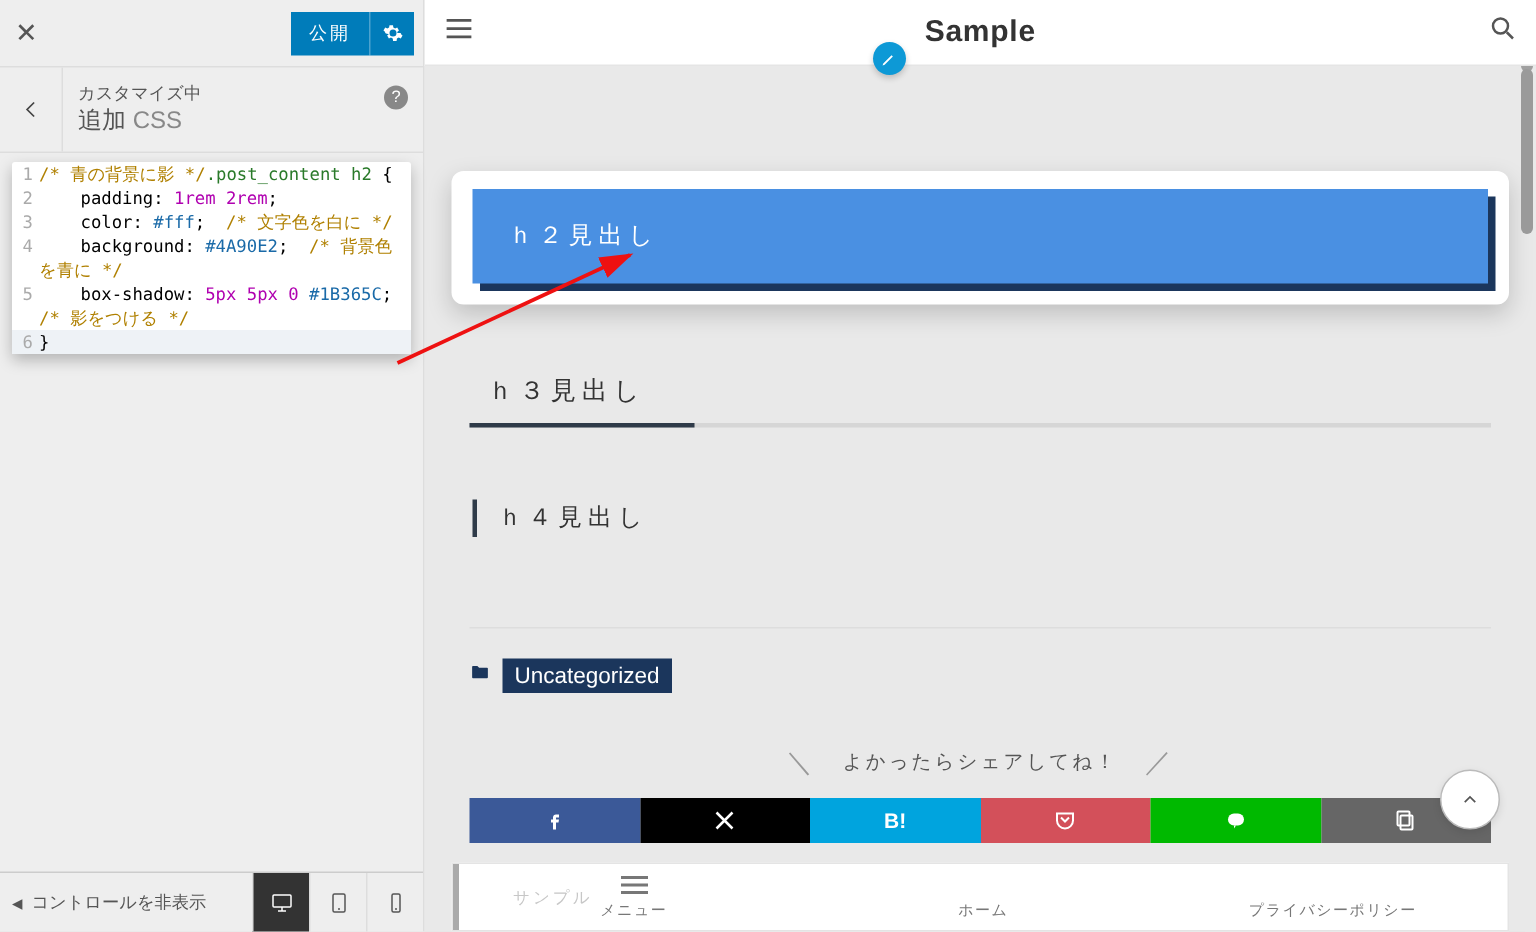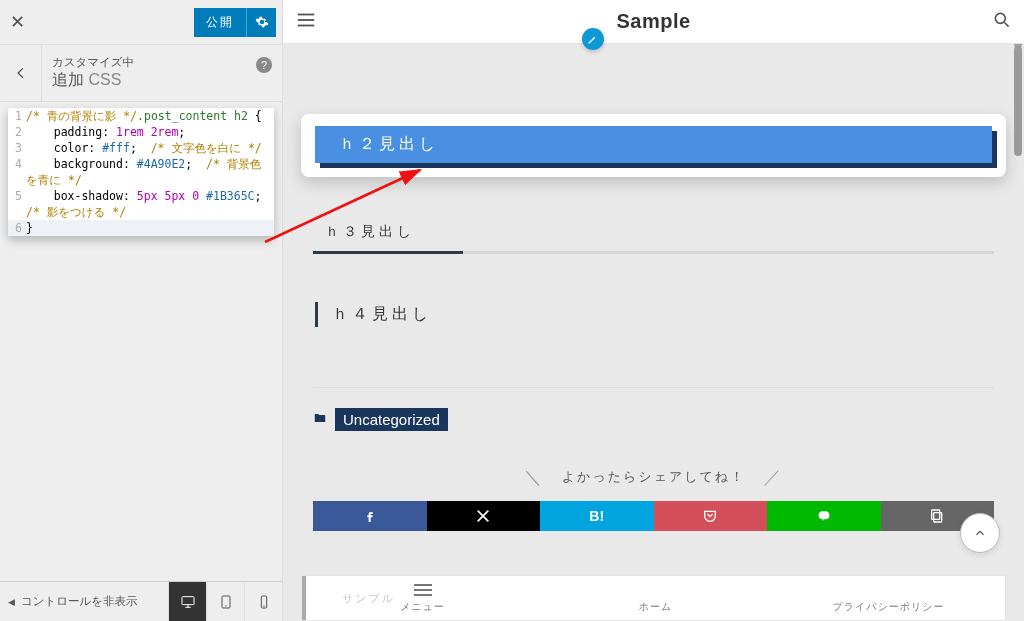--- a/index.html
+++ b/index.html
@@ -52,24 +52,24 @@
   .site-title { position:absolute; left:50%; transform:translateX(-50%); font-size:20px; color:#333; letter-spacing:.5px; font-weight:600; }
   .edit-badge { position:absolute; left:50%; top:28px; transform:translateX(-72px); width:22px; height:22px; border-radius:50%; background:#0d99d6; display:flex; align-items:center; justify-content:center; box-shadow:0 2px 4px rgba(0,0,0,.2); }
   .edit-badge svg { width:11px; height:11px; fill:#fff; }
   .search-ico { margin-left:auto; cursor:pointer; }
   .search-ico svg { width:20px; height:20px; stroke:#555; fill:none; stroke-width:2; }
 
   .preview-body { padding:10px 18px 0 18px; position:relative; }
   .vscroll { position:absolute; right:2px; top:2px; width:8px; height:110px; background:#9a9a9a; border-radius:4px; }
 
   .h2card { background:#fff; border-radius:8px; padding:12px; box-shadow:0 6px 16px rgba(0,0,0,.18); margin-bottom:40px; margin-top:60px; }
-  .h2bar { background:#4A90E2; color:#fff; padding:8px 24px; font-size:16px; letter-spacing:4px; box-shadow:5px 5px 0 #1B365C; }
+  .h2bar { background:#4A90E2; color:#fff; padding:21px 24px; font-size:16px; letter-spacing:4px; box-shadow:5px 5px 0 #1B365C; }
   .h2card-wrap { padding:0 2px 2px 2px; }
 
-  .h3 { font-size:14px; letter-spacing:4px; color:#333; padding:6px 12px 10px 12px; border-bottom:3px solid #d6d6d6; position:relative; margin:0 12px 48px 12px; }
+  .h3 { font-size:17px; letter-spacing:4px; color:#333; padding:6px 12px 10px 12px; border-bottom:3px solid #d6d6d6; position:relative; margin:0 12px 48px 12px; }
   .h3::after { content:""; position:absolute; left:0; bottom:-3px; width:150px; height:3px; background:#2f3b49; }
 
   .h4 { font-size:16px; letter-spacing:4px; color:#333; padding:2px 0 2px 14px; border-left:3px solid #2f3b49; margin:0 14px 60px 14px; }
 
   .divider-thin { border:none; border-top:1px solid #ddd; margin:0 12px 20px 12px; }
 
   .cat-row { display:flex; align-items:center; gap:8px; margin:0 12px 34px 12px; }
   .folder-ico svg { width:14px; height:14px; fill:#1b365c; }
   .cat-tag { background:#1b365c; color:#fff; font-size:15px; padding:3px 8px; }
 

